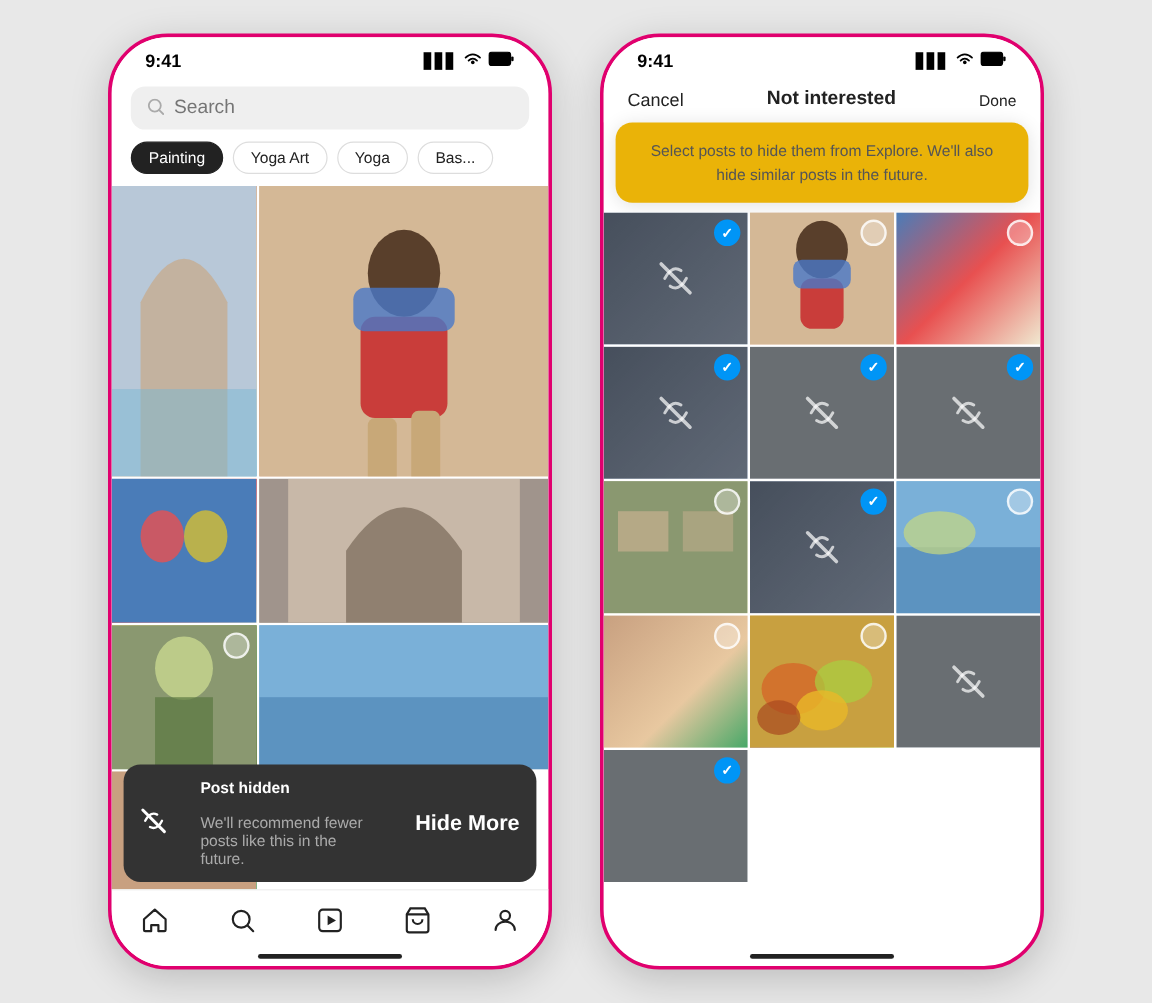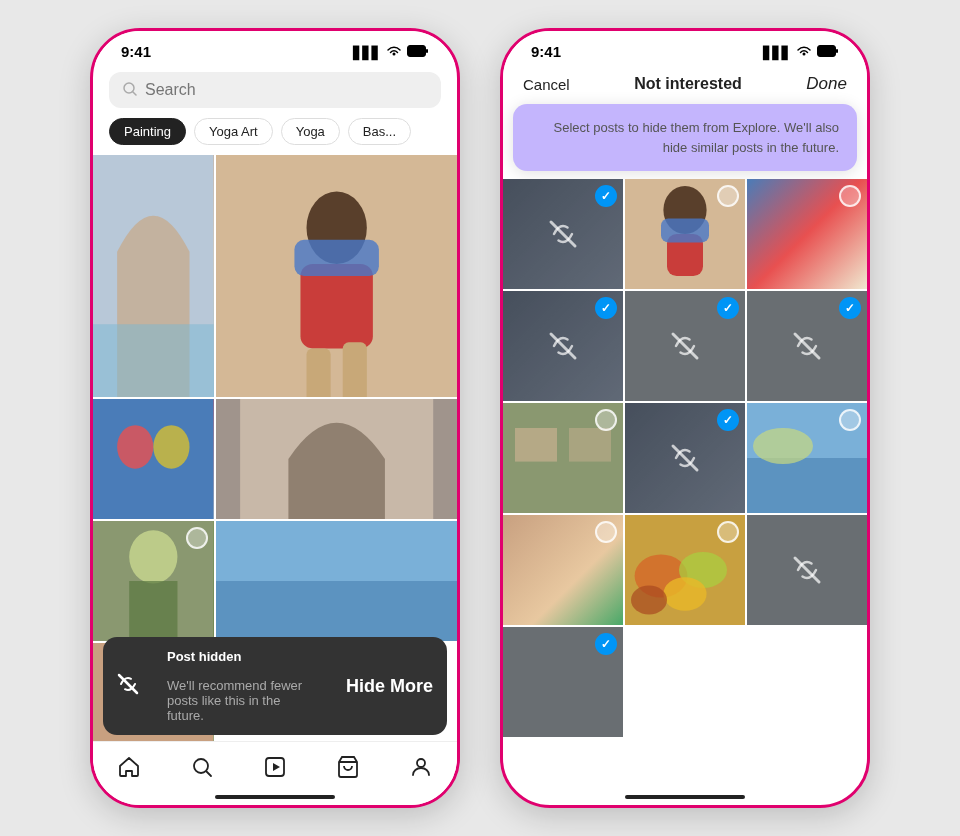--- a/index.html
+++ b/index.html
@@ -26,21 +26,21 @@
       overflow: hidden;
       box-shadow: 0 8px 32px rgba(0,0,0,0.18);
       display: flex;
       flex-direction: column;
     }
 
     
     .status-bar {
       display: flex;
       justify-content: space-between;
-      align-items: flex-end;
+      align-items: flex-start;
       padding: 12px 28px 4px 28px;
       font-size: 13px;
       font-weight: 600;
       background: #fff;
       flex-shrink: 0;
     }
     .status-bar .time { font-weight: 700; font-size: 15px; }
     .status-icons { display: flex; align-items: center; gap: 5px; font-size: 12px; }
 
     
@@ -201,32 +201,32 @@
     .top-bar {
       display: flex;
       align-items: center;
       justify-content: space-between;
       padding: 10px 20px;
       background: #fff;
       flex-shrink: 0;
     }
     .top-bar-cancel { font-size: 15px; color: #222; }
     .top-bar-title { font-size: 16px; font-weight: 700; color: #222; }
-    .top-bar-done { font-size: 17px; color: #222; font-weight: 500; font-style: italic; }
+    .top-bar-done { font-size: 13px; color: #222; font-weight: 500; }
 
     
     .tooltip {
-      background: #c4b5fd;
+      background: #eab308;
       border-radius: 14px;
       padding: 14px 18px;
       margin: 0 10px 8px 10px;
       box-shadow: 0 2px 16px rgba(0,0,0,0.12);
       font-size: 13px;
       color: #555;
-      text-align: right;
+      text-align: center;
       line-height: 1.5;
       flex-shrink: 0;
     }
 
     
     .grid-right {
       flex: 1;
       display: grid;
       grid-template-columns: 1fr 1fr 1fr;
       grid-auto-rows: 110px;

